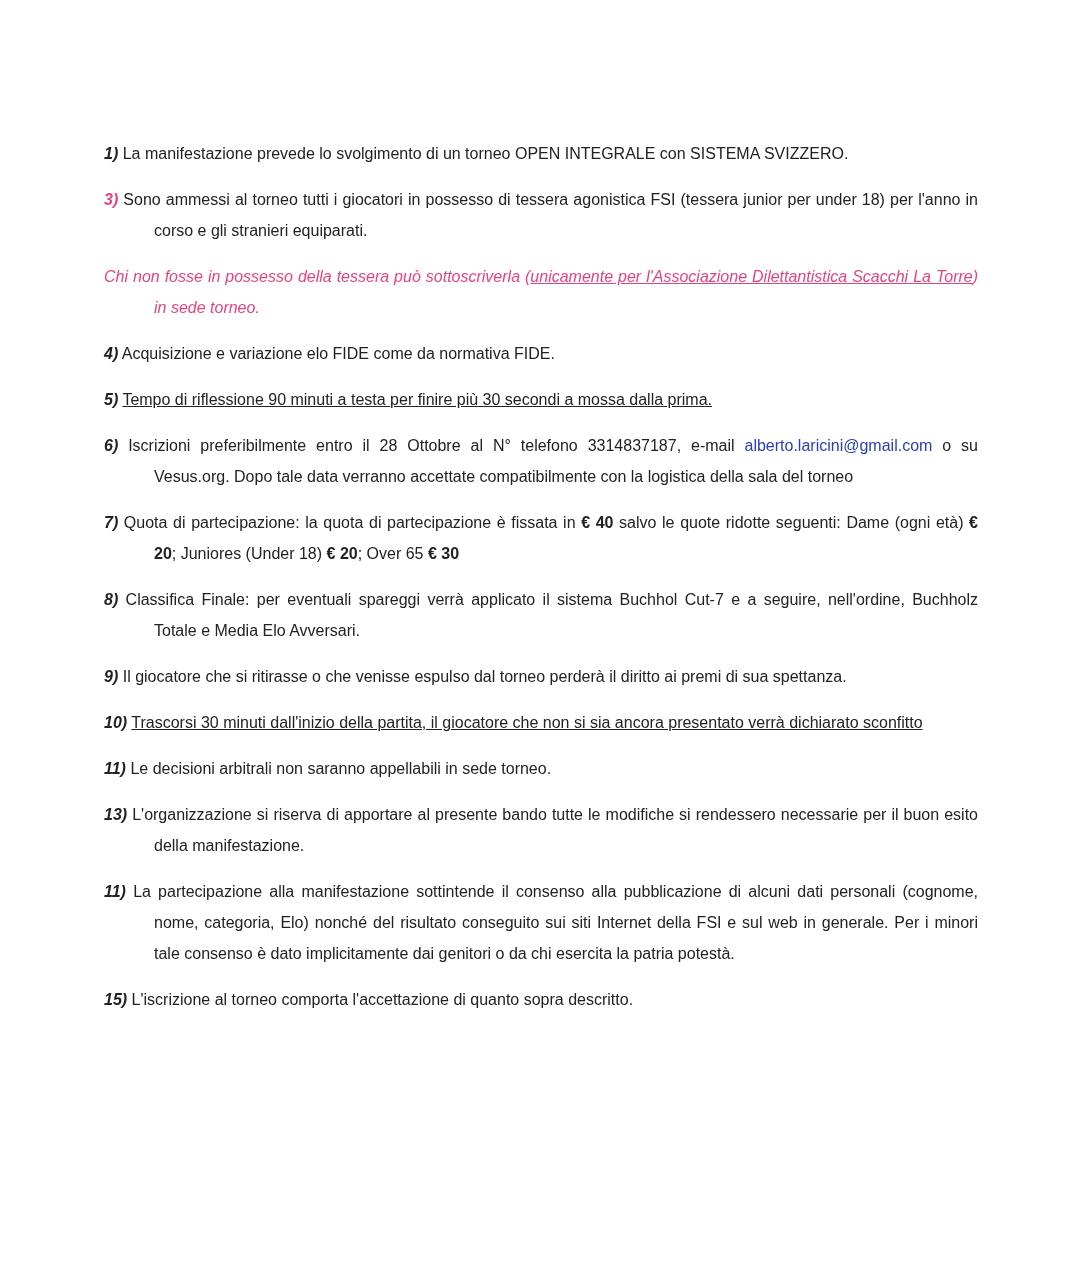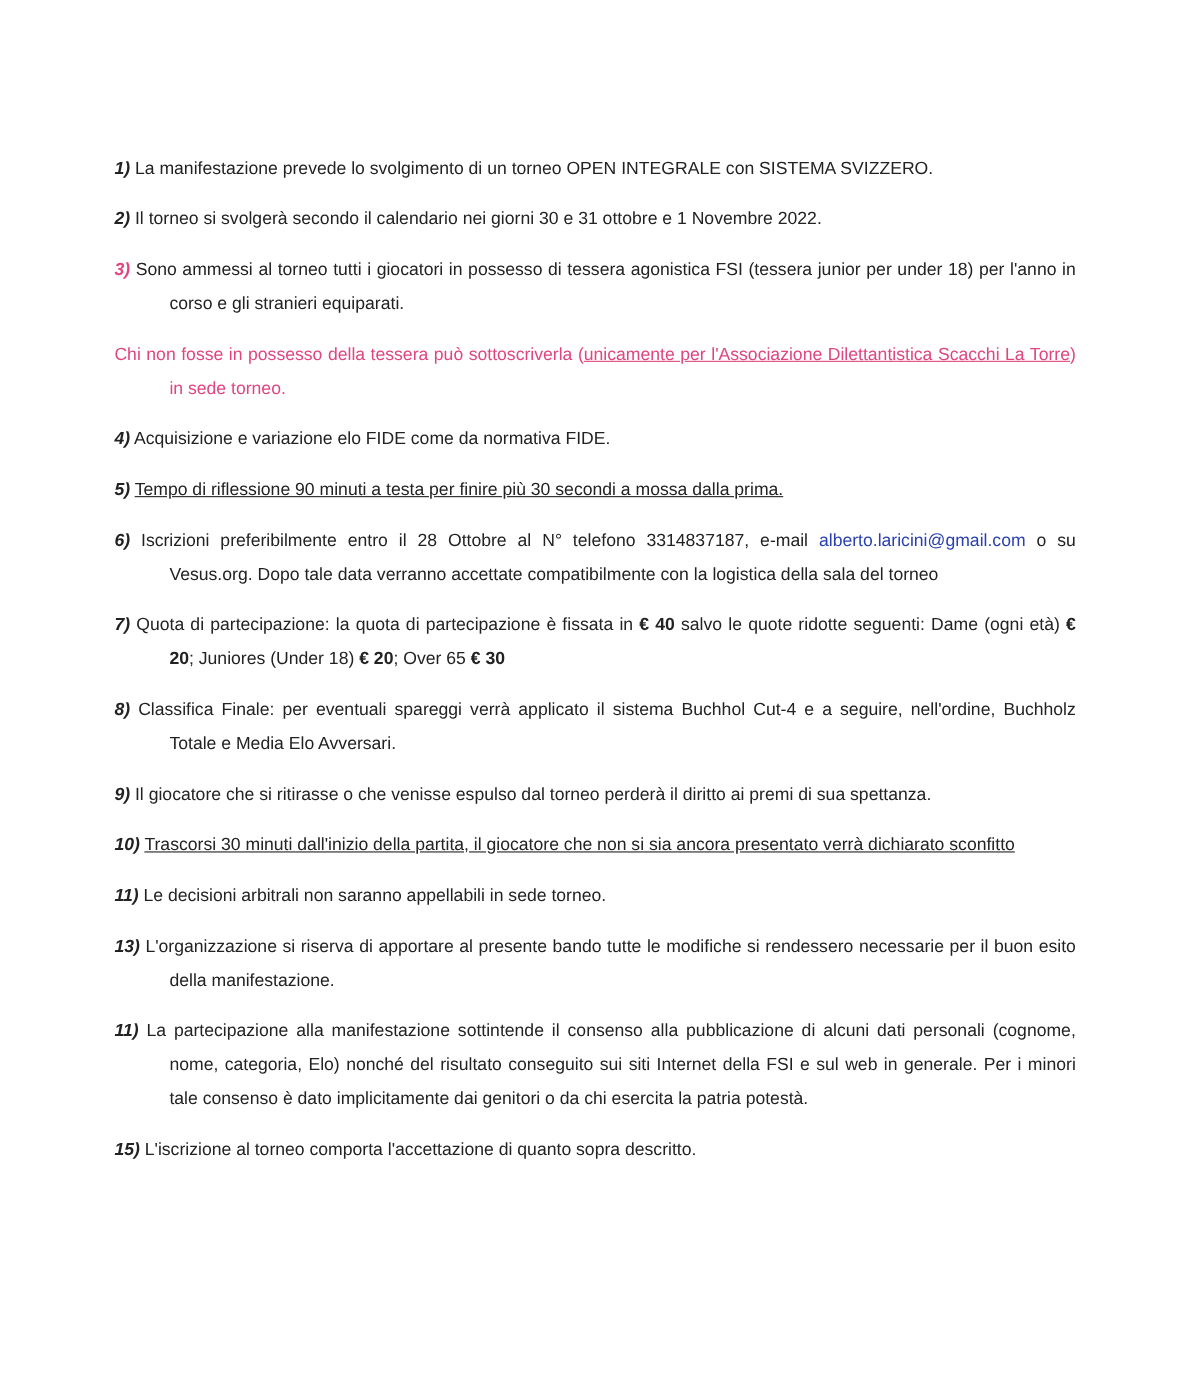--- a/index.html
+++ b/index.html
@@ -3,39 +3,38 @@
 <meta charset="utf-8">
 <style>
   html, body { margin: 0; padding: 0; background: #ffffff; }
   body { width: 1080px; height: 1266px; overflow: hidden; position: relative;
          font-family: "Liberation Sans", sans-serif; color: #222; }
   .doc { position: absolute; left: 104px; top: 138px; width: 874px; }
   .item { position: relative; font-size: 16px; line-height: 31px; text-align: justify;
           padding-left: 50px; text-indent: -50px; margin-bottom: 15px; }
   .num { font-weight: bold; font-style: italic; }
   .pink { color: #e0457f; }
-  .pinkitalic { color: #e0457f; }
+  .pinkitalic { color: #e0457f; font-style: italic; }
   .bold-u { font-weight: normal; text-decoration: underline; }
   .link { color: #2a3fb0; }
   .u { text-decoration: underline; }
   .b { font-weight: bold; }
   .it { }
 </style>
 </head>
 <body>
 
 <div class="doc">
   <div class="item"><span class="num">1)</span> <span>La manifestazione prevede lo svolgimento di un torneo OPEN INTEGRALE con SISTEMA SVIZZERO.</span></div>
-  <div class="item"><span class="num">2)</span> <span>Il torneo si svolgerà secondo il calendario nei giorni 30 e 31 ottobre e 1 Novembre 2022.</span></div>
   <div class="item"><span class="num pink">3)</span> <span>Sono ammessi al torneo tutti i giocatori in possesso di tessera agonistica FSI (tessera junior per under 18) per l'anno in corso e gli stranieri equiparati.</span></div>
   <div class="item pinkitalic"><span>Chi non fosse in possesso della tessera può sottoscriverla (</span><span class="u">unicamente per l'Associazione Dilettantistica Scacchi La Torre</span><span>) in sede torneo.</span></div>
   <div class="item"><span class="num">4)</span> <span>Acquisizione e variazione elo FIDE come da normativa  FIDE.</span></div>
   <div class="item"><span class="num">5)</span> <span class="bold-u">Tempo di riflessione 90 minuti a testa per finire più 30 secondi a mossa dalla prima.</span></div>
   <div class="item"><span class="num">6)</span> <span>Iscrizioni preferibilmente entro il 28 Ottobre al N° telefono 3314837187, e-mail </span><a class="link">alberto.laricini@gmail.com</a><span> o su Vesus.org. Dopo tale data verranno accettate compatibilmente con la logistica della sala del torneo</span></div>
   <div class="item"><span class="num">7)</span> <span>Quota di partecipazione: la quota di partecipazione è fissata in </span><span class="b">€ 40</span><span> salvo le quote ridotte seguenti: Dame (ogni età) </span><span class="b">€ 20</span><span>; Juniores (Under 18) </span><span class="b">€ 20</span><span>; Over 65 </span><span class="b">€ 30</span></div>
-  <div class="item"><span class="num">8)</span> <span>Classifica Finale: per eventuali spareggi verrà applicato il sistema Buchhol  Cut-4 e a seguire, nell'ordine, Buchholz Totale e Media Elo Avversari.</span></div>
+  <div class="item"><span class="num">8)</span> <span>Classifica Finale: per eventuali spareggi verrà applicato il sistema Buchhol  Cut-7 e a seguire, nell'ordine, Buchholz Totale e Media Elo Avversari.</span></div>
   <div class="item"><span class="num">9)</span> <span>Il giocatore che si ritirasse o che venisse espulso dal torneo perderà il diritto ai premi di sua spettanza.</span></div>
   <div class="item"><span class="num">10)</span> <span class="bold-u">Trascorsi 30 minuti dall'inizio della partita, il giocatore che non si sia ancora presentato verrà dichiarato sconfitto</span></div>
   <div class="item"><span class="num">11)</span> <span>Le decisioni arbitrali non saranno appellabili in sede torneo.</span></div>
   <div class="item"><span class="num">13)</span> <span>L'organizzazione si riserva di apportare al presente bando tutte le modifiche si rendessero necessarie per il buon esito della manifestazione.</span></div>
   <div class="item"><span class="num">11)</span> <span class="it">La partecipazione alla manifestazione sottintende il consenso alla pubblicazione di alcuni dati personali (cognome, nome, categoria, Elo) nonché del risultato conseguito sui siti Internet della FSI e sul web in generale. Per i minori tale consenso è dato implicitamente dai genitori o da chi esercita la patria potestà.</span></div>
   <div class="item"><span class="num">15)</span> <span>L'iscrizione al torneo comporta l'accettazione di quanto sopra descritto.</span></div>
 </div>
 
 </body></html>

